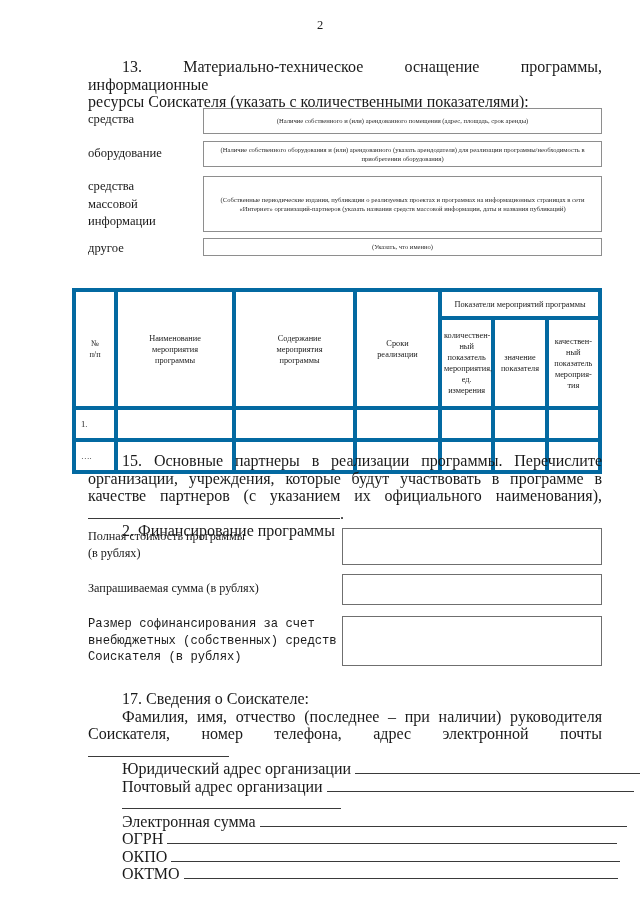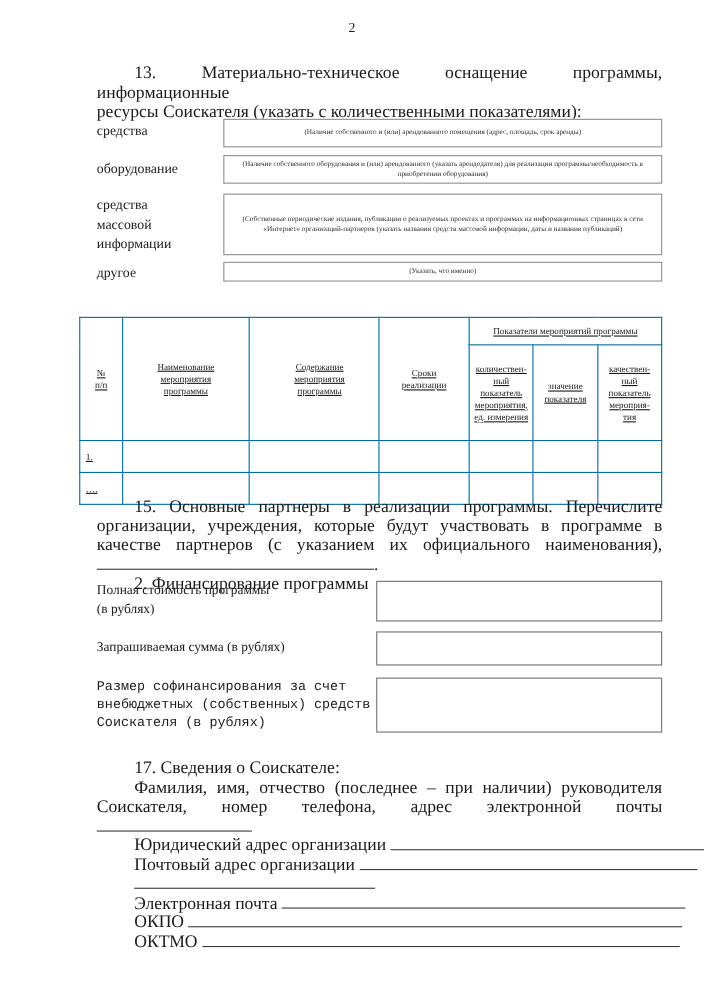--- a/index.html
+++ b/index.html
@@ -96,26 +96,25 @@
   .plan-table {
     position: absolute;
     left: 72px;
     width: 530px;
     border-collapse: collapse;
     table-layout: fixed;
     font-size: 8.3px;
     line-height: 11px;
   }
   .plan-table td, .plan-table th {
-    border: 1px solid #0369a1;
+    border: 4px solid #0369a1;
     text-align: center;
     vertical-align: middle;
     font-weight: normal;
     padding: 2px 2px;
-    text-decoration: underline;
   }
   .plan-table th.group {
     vertical-align: middle;
     height: 20px;
   }
   .plan-table th.colhead {
     height: 82px;
   }
   .plan-table td.datacell {
     height: 24px;
@@ -298,22 +297,23 @@
   <div class="content" style="top:690px;">
     <p class="para">17. Сведения о Соискателе:</p>
     <p class="para"><span>Фамилия, имя, отчество (последнее – при наличии) руководителя Соискателя, номер телефона, адрес электронной почты </span><span class="ul" style="width:141px;"></span></p>
 
     <p class="para fieldline"><span>Юридический адрес организации</span> <span class="ul" style="width:289px;"></span></p>
 
     <p class="para fieldline"><span>Почтовый адрес организации</span> <span class="ul" style="width:307px;"></span></p>
 
     <p class="para fieldline"> <span class="ul" style="width:219px;"></span></p>
 
-    <p class="para fieldline"><span>Электронная почта</span> <span class="ul" style="width:367px;"></span></p>
-
-
+    <p class="para fieldline"><span>Электронная сумма</span> <span class="ul" style="width:367px;"></span></p>
+
+
+    <p class="para fieldline"><span>ОГРН</span> <span class="ul" style="width:450px;"></span></p>
 
     <p class="para fieldline"><span>ОКПО</span> <span class="ul" style="width:449px;"></span></p>
 
     <p class="para fieldline"><span>ОКТМО</span> <span class="ul" style="width:434px;"></span></p>
   </div>
 
 </div>
 
 </body></html>

